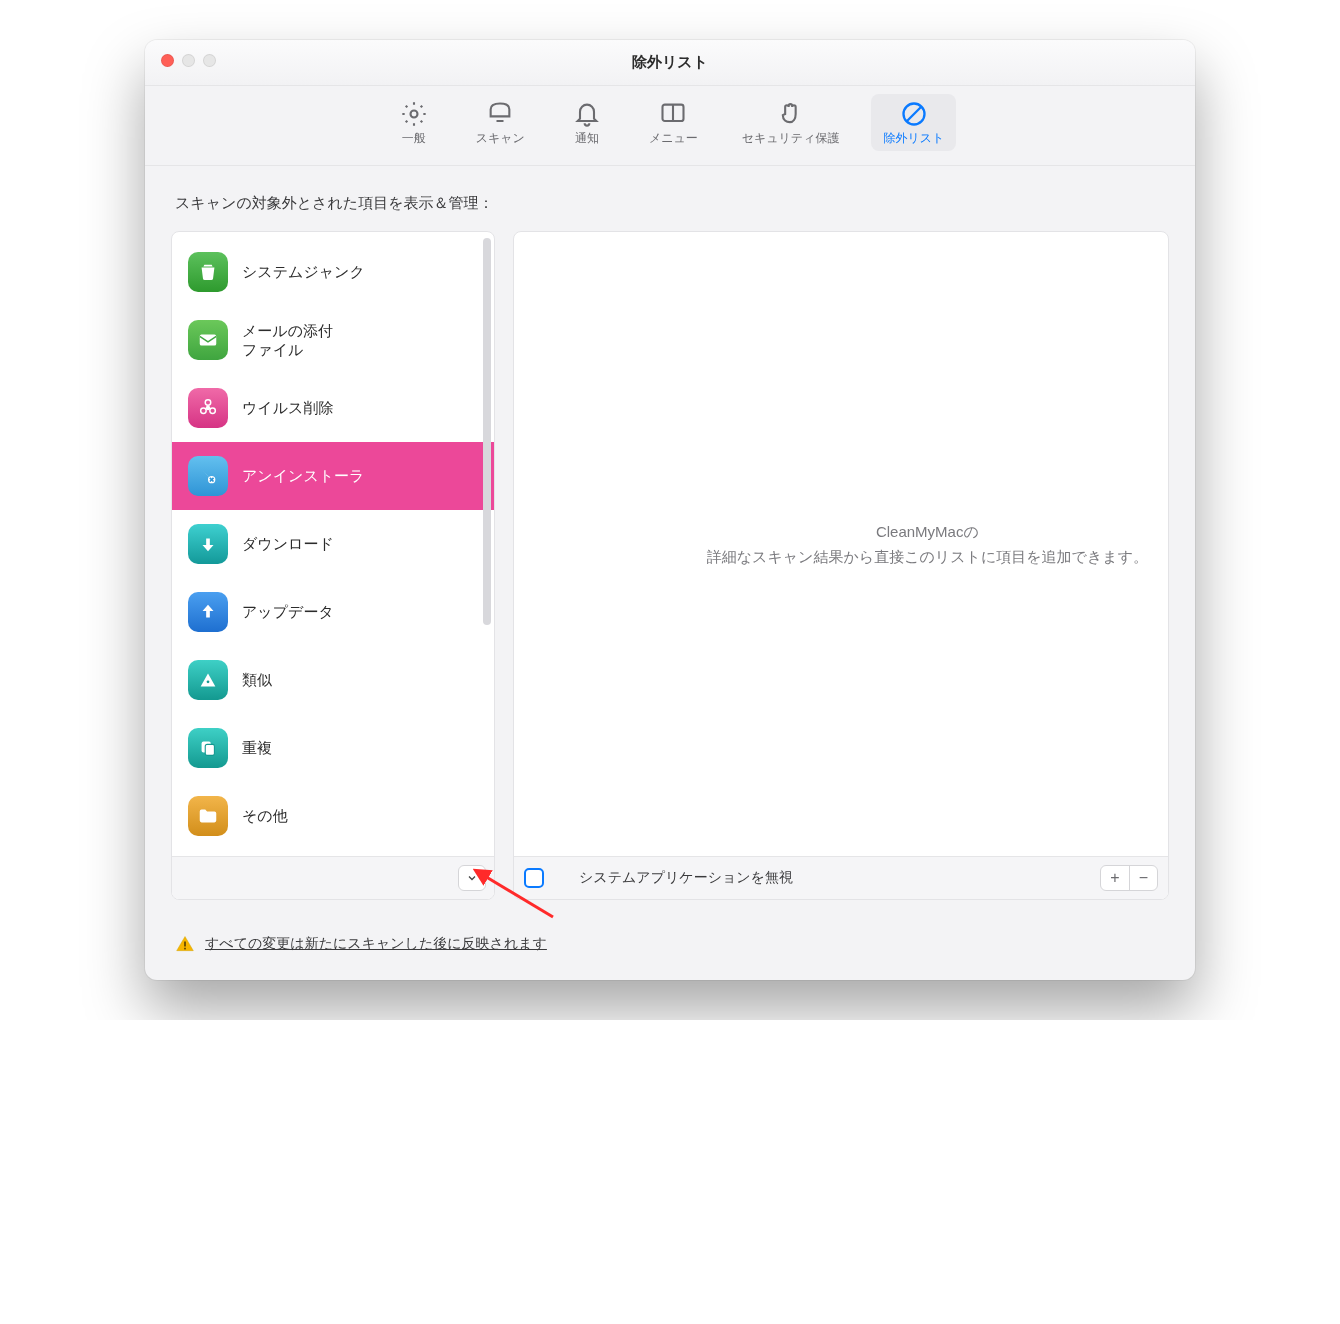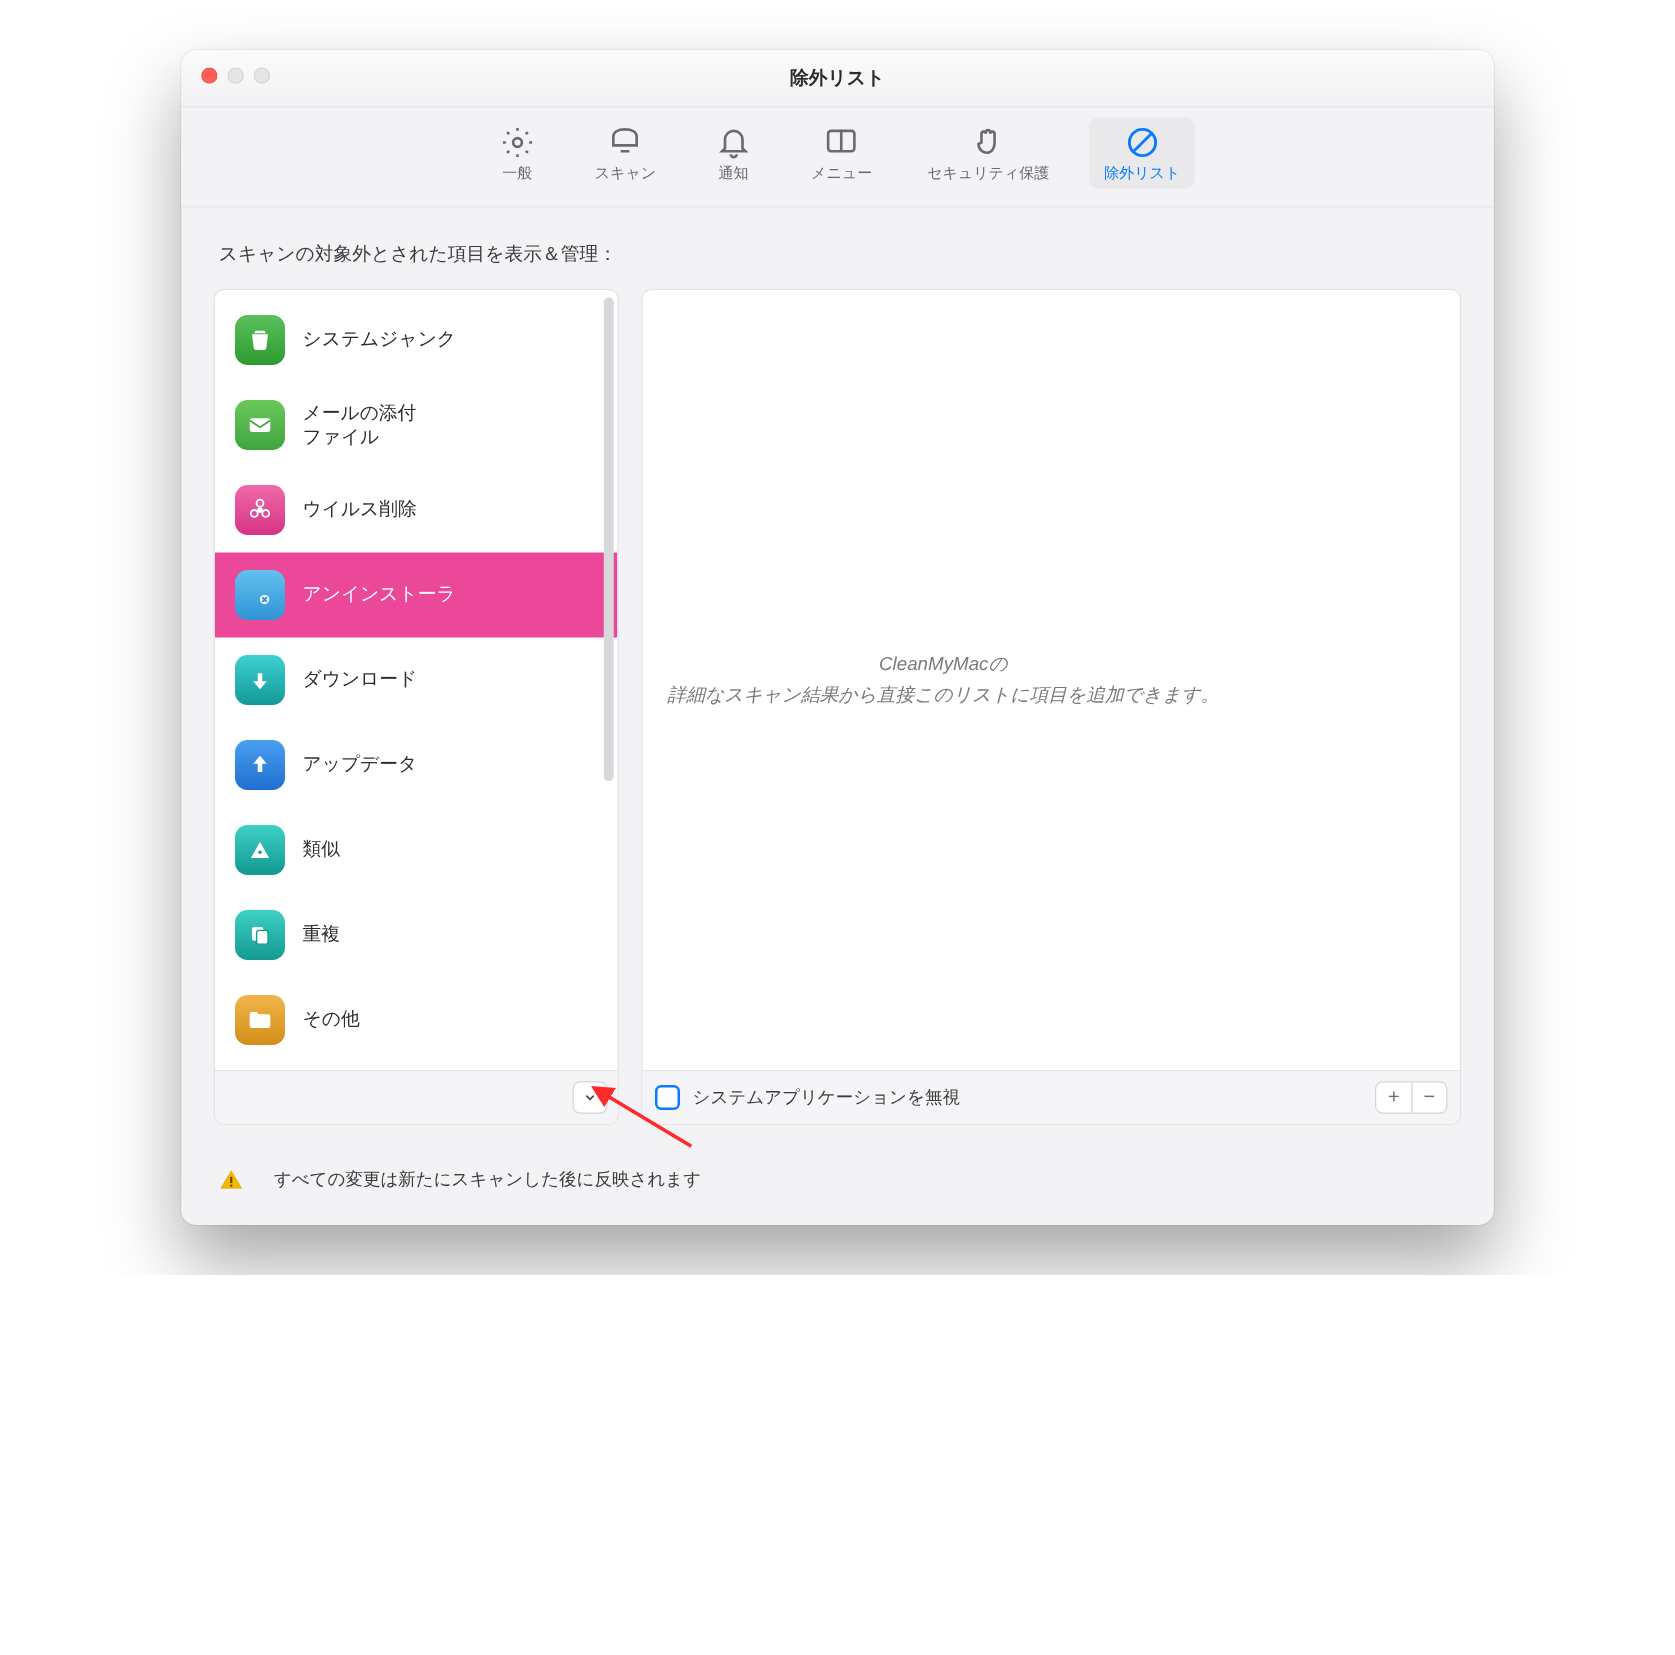--- a/index.html
+++ b/index.html
@@ -125,23 +125,22 @@
   .main {
     flex:1;
     display:flex; flex-direction:column;
     border:1px solid #e3e3e6;
     border-radius:8px;
     background:#fff;
     overflow:hidden;
   }
   .main-body {
     flex:1;
-    display:flex; align-items:center; justify-content:flex-start;
+    display:flex; align-items:center; justify-content:flex-end;
     padding: 20px;
-    font-style: italic;
   }
   .empty {
     text-align:center;
     color:#7a7a7e;
     font-size:15px;
     line-height:1.7;
   }
   .main-footer {
     border-top:1px solid #e5e5e7;
     background:#f5f5f7;
@@ -150,41 +149,41 @@
     gap:10px;
   }
   .chk {
     width:20px; height:20px;
     border:2px solid #0a7aff;
     border-radius:5px;
     background:#fff;
     cursor:pointer;
     flex-shrink:0;
   }
-  .chk-label { font-size:14px; color:#3a3a3c; flex:1; }
+  .chk-label { font-size:14px; color:#3a3a3c; flex:1;margin-left:25px; }
   .pm-group {
     display:flex;
     border:1px solid #d5d5d8;
     border-radius:6px;
     overflow:hidden;
     background:#fff;
   }
   .pm-btn {
     width:28px; height:24px;
     display:flex; align-items:center; justify-content:center;
     cursor:pointer;
     color:#6b6b6f;
     font-size:16px;
   }
   .pm-btn + .pm-btn { border-left:1px solid #d5d5d8; }
 
   .footer-note {
-    display:flex; align-items:center; gap:24px;
+    display:flex; align-items:center; gap:10px;
     padding: 16px 30px 26px;
-    font-size:14px; color:#3a3a3c;
+    font-size:14px; color:#3a3a3c;text-decoration:underline;
   }
   .warn-icon {
     width:20px; height:20px;
   }
 
   .arrow-annot {
     position:absolute;
     pointer-events:none;
   }
 

